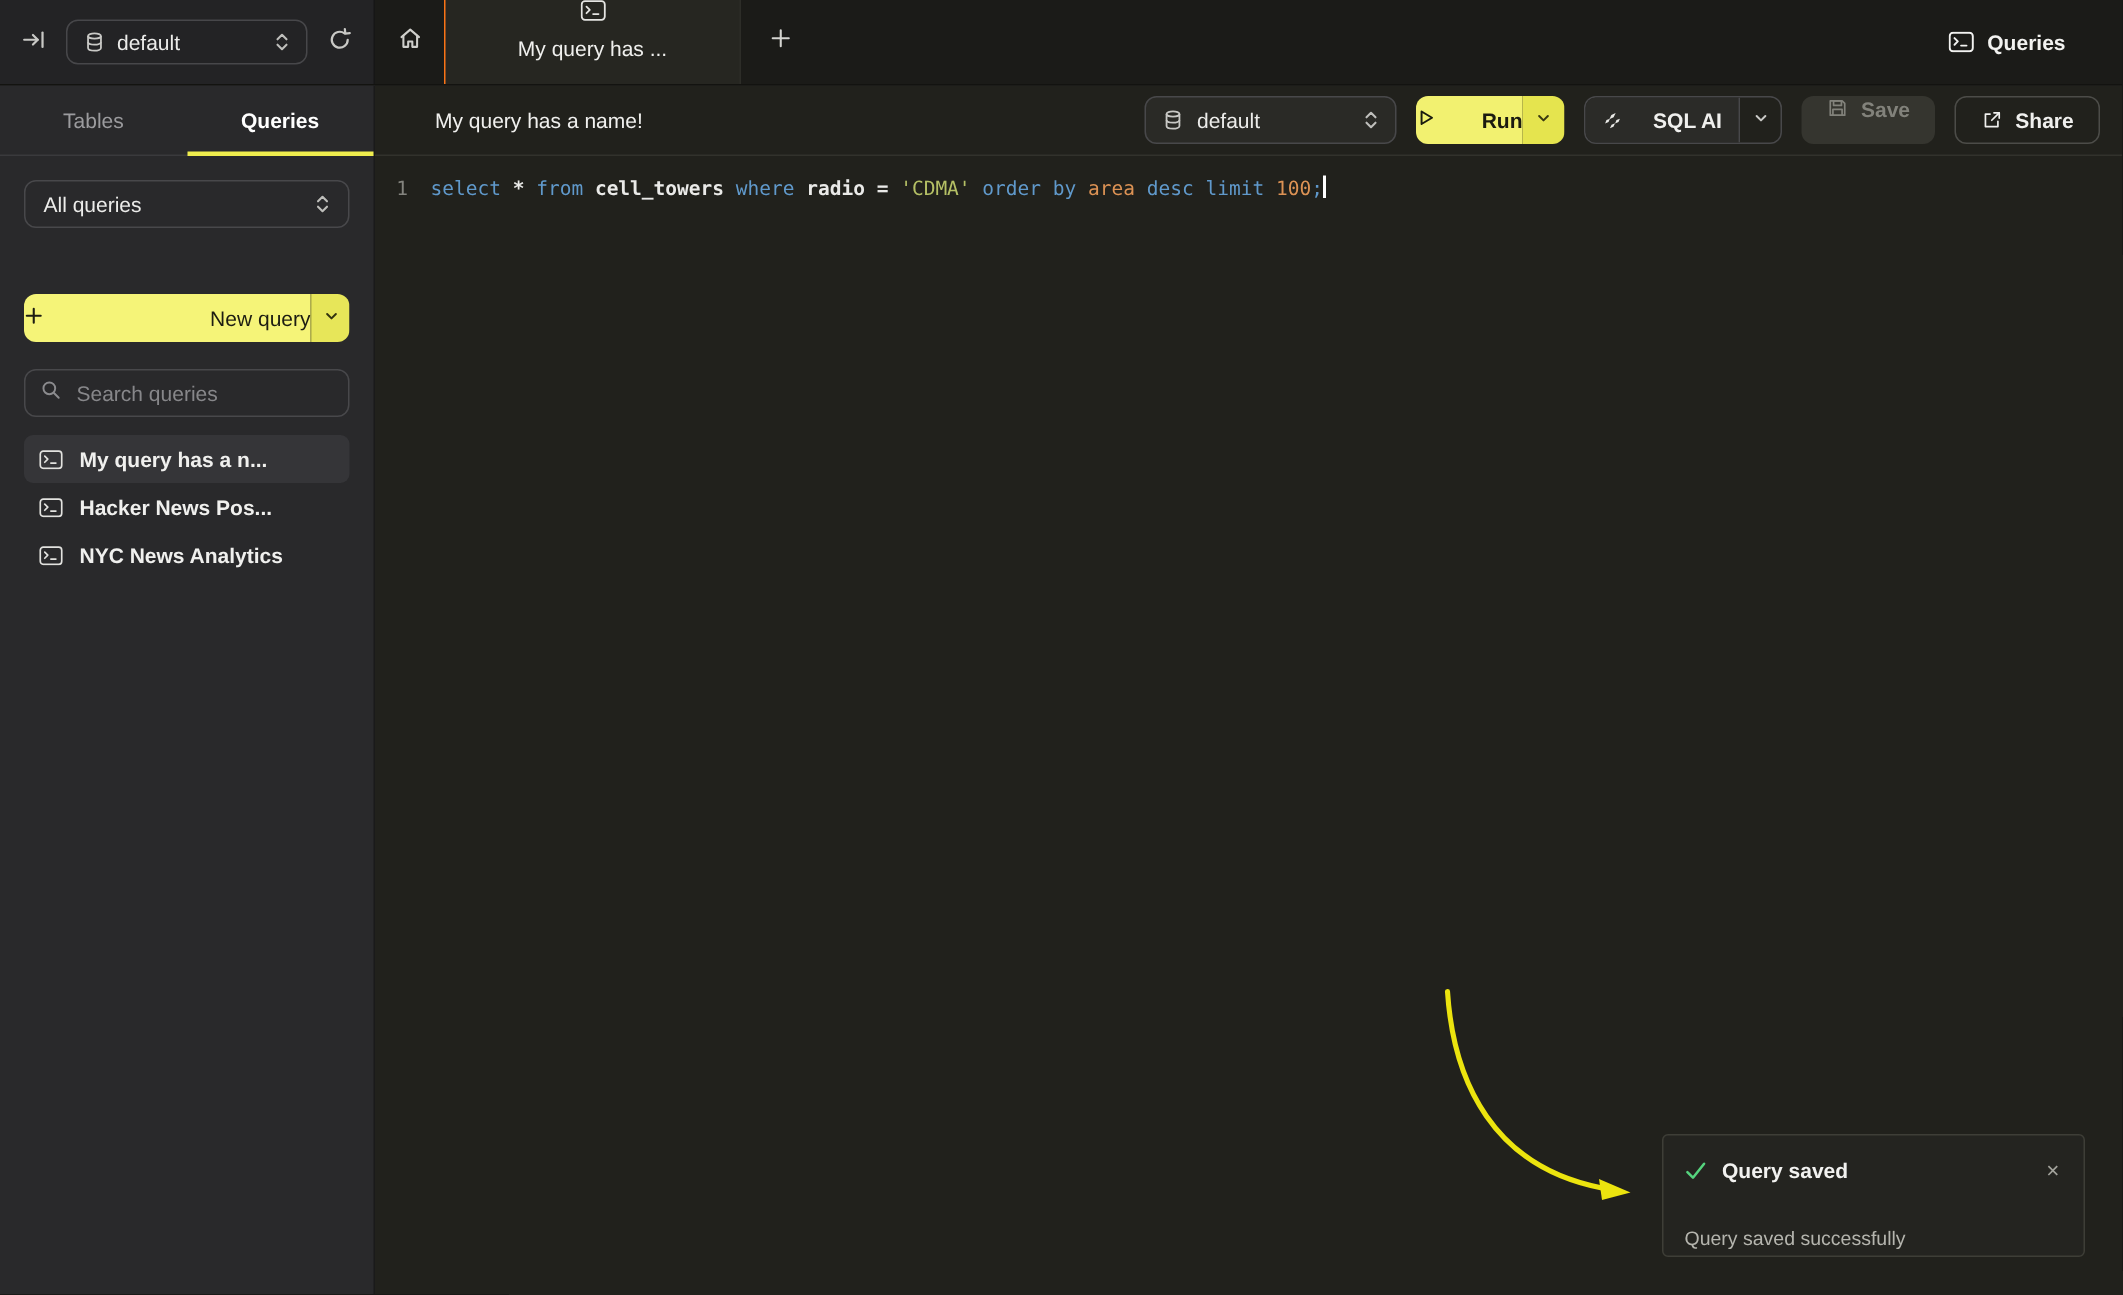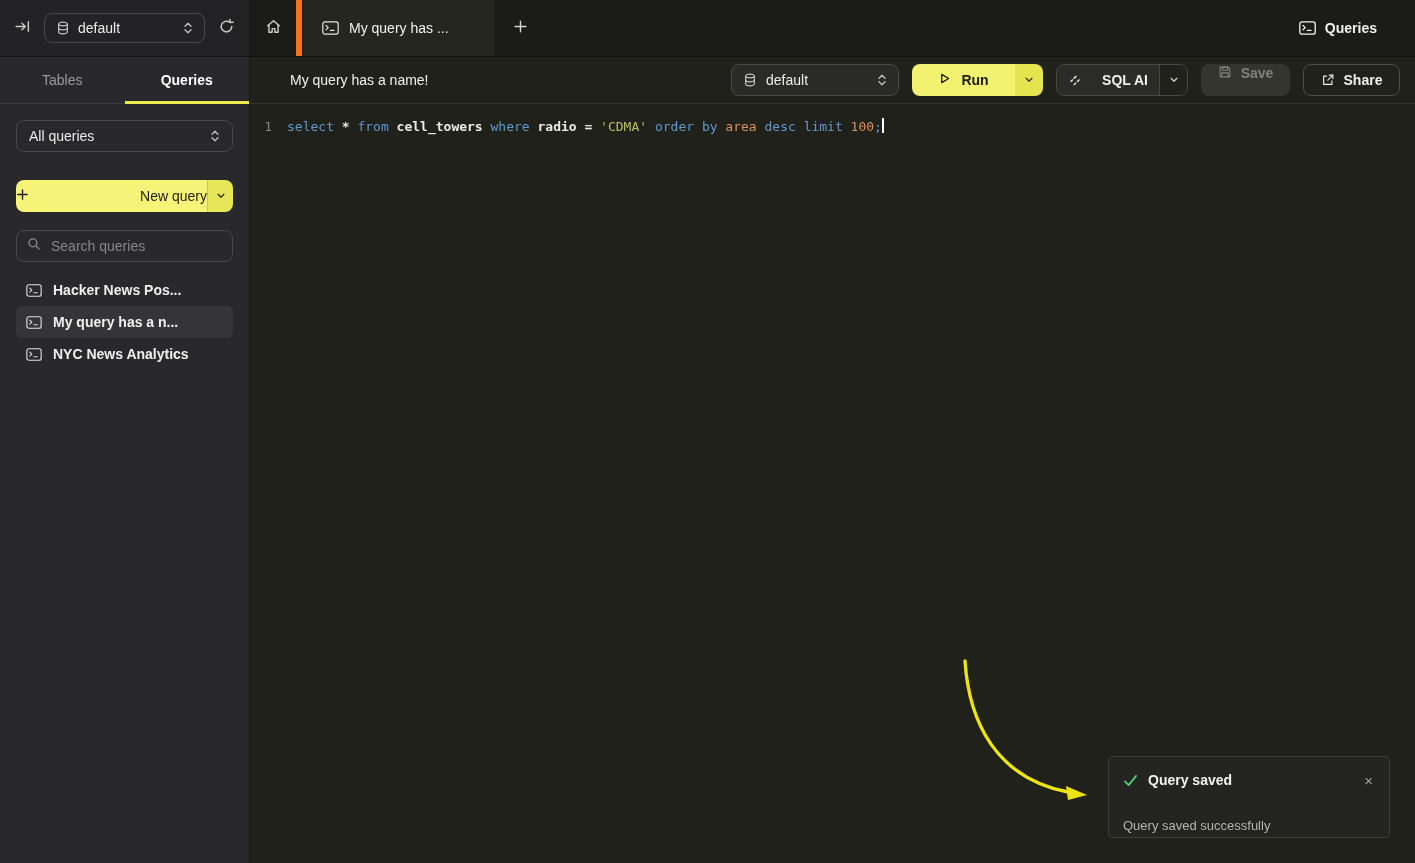--- a/index.html
+++ b/index.html
@@ -13,44 +13,44 @@
   .topbar-left { width:250px; background:#232325; display:flex; align-items:center;
                  padding:0 14px; border-right:1px solid #161616; }
   .icon-btn { display:flex; align-items:center; justify-content:center;
               color:#c9c9c6; background:none; border:none; padding:0; cursor:pointer; }
   .tb-select { height:30px; flex:1; margin:0 13px; border:1px solid #47474a;
                border-radius:8px; display:flex; align-items:center; gap:8px;
                padding:0 11px; font-size:14px; font-weight:500; color:#ececea; }
   .tb-select .chev { margin-left:auto; color:#bdbdba; display:flex; }
   .tabbar { flex:1; background:#1b1b18; display:flex; align-items:stretch; }
   .home-btn { width:46px; display:flex; align-items:center; justify-content:center; color:#cfcfcb; }
-  .tab-active { width:198px; background:#262621; border-left:6px solid #f97316;
+  .tab-active { width:198px; background:#262621; border-left:1px solid #f97316;
                 border-right:1px solid #2d2d28; display:flex; align-items:center;
-                gap:10px; padding:0 20px; font-size:14px; font-weight:500; color:#f0f0ee; }
+                gap:10px; padding:0 20px; font-size:14px; font-weight:500; color:#f0f0ee;flex-direction:column; }
   .plus-btn { width:52px; display:flex; align-items:center; justify-content:center; color:#d4d4d0; }
   .queries-ind { margin-left:auto; display:flex; align-items:center; gap:9px;
                  padding-right:38px; font-size:14px; font-weight:700; color:#f2f2f0; }
 
   
   .body { flex:1; min-height:0; display:flex; }
 
   
   .sidebar { width:250px; flex:none; background:#29292b; border-right:1px solid #1a1a1a;
              display:flex; flex-direction:column; }
   .sidebar-tabs { height:47px; flex:none; display:flex; border-bottom:1px solid #3a3a3d; }
   .s-tab { flex:1; position:relative; display:flex; align-items:center;
            justify-content:center; font-size:14px; cursor:pointer; }
   .s-tab.inactive { color:#9b9b9e; font-weight:500; }
   .s-tab.active { color:#ffffff; font-weight:600; }
   .s-tab.active::after { content:""; position:absolute; left:0; right:0; bottom:-1px;
                          height:3px; background:#efed4e; }
   .sidebar-content { padding:16px; }
   .all-queries { height:32px; border:1px solid #48484b; border-radius:8px;
                  display:flex; align-items:center; padding:0 12px; font-size:14px;
-                 font-weight:500; color:#ececea; margin-bottom:28px; cursor:pointer; }
+                 font-weight:500; color:#ececea; margin-bottom:44px; cursor:pointer; }
   .all-queries .chev { margin-left:auto; color:#bdbdba; display:flex; }
   .new-query { height:32px; border-radius:8px; display:flex; overflow:hidden;
                margin-bottom:18px; color:#1d1d12; cursor:pointer; }
   .nq-main { flex:1; background:#f5f478; display:flex; align-items:center;
              justify-content:space-between; gap:11px; font-size:14px; font-weight:500; }
   .nq-chev { width:26px; background:#e7e659; border-left:1px solid rgba(0,0,0,.14);
              display:flex; align-items:center; justify-content:center; color:#33330f; }
   .search { height:32px; border:1px solid #48484b; border-radius:8px; display:flex;
             align-items:center; padding:0 10px; gap:8px; margin-bottom:12px; color:#8b8b8e; }
   .search input { flex:1; min-width:0; background:none; border:none; outline:none;
@@ -66,22 +66,22 @@
           display:flex; flex-direction:column; }
   .main-header { height:47px; flex:none; display:flex; align-items:center;
                  padding:0 15px 0 40px; border-bottom:1px solid #32322c; }
   .title { font-size:14px; font-weight:500; color:#f0f0ee; }
   .controls { margin-left:auto; display:flex; align-items:center; gap:13px; }
   .ctl-select { width:168px; height:32px; border:1px solid #48484a; background:#2a2a26;
                 border-radius:8px; display:flex; align-items:center; gap:9px; padding:0 11px;
                 font-size:14px; font-weight:500; color:#ececea; cursor:pointer; }
   .ctl-select .chev { margin-left:auto; color:#bdbdba; display:flex; }
   .run { height:32px; border-radius:8px; overflow:hidden; display:flex; color:#1b1b10; cursor:pointer; }
-  .run-main { width:103px; background:#f2f170; display:flex; align-items:center;
-              justify-content:center; gap:10px; font-size:14px; font-weight:600; }
+  .run-main { width:71px; background:#f2f170; display:flex; align-items:center;
+              justify-content:space-between; gap:10px; font-size:14px; font-weight:600; }
   .run-chev { width:28px; background:#e5e44e; display:flex; align-items:center;
               justify-content:center; color:#3a3a10; }
   .sqlai { height:32px; border:1px solid #48484a; border-radius:8px; display:flex;
            overflow:hidden; cursor:pointer; }
   .sqlai-main { width:102px; background:#2b2b28; display:flex; align-items:center;
                 justify-content:center; gap:20px; font-size:14px; font-weight:600; color:#f0f0ee; }
   .sqlai-chev { width:28px; border-left:1px solid #48484a; display:flex;
                 align-items:center; justify-content:center; color:#c9c9c6; }
   .save { height:32px; width:89px; background:#35352f; border:none; border-radius:8px;
           display:flex; justify-content:center; gap:9px;
@@ -244,39 +244,39 @@
           <span>
             <svg width="14" height="14" viewBox="0 0 15 15" fill="none" stroke="currentColor" stroke-width="1.4" stroke-linecap="round">
               <circle cx="6.3" cy="6.3" r="4.2"></circle>
                 <path d="M9.6 9.6 13 13"></path>
             </svg>
           </span>
           <input value="" placeholder="Search queries" style="">
         </div>
 
         <div class="qlist">
+          <div class="qitem selected">
+            <span class="qicon">
+              <svg width="16" height="13" viewBox="0 0 17 14" fill="none" stroke="currentColor" stroke-width="1.2" stroke-linecap="round" stroke-linejoin="round">
+                <rect x="0.8" y="0.8" width="15.4" height="12.4" rx="2.2"></rect>
+                <path d="M4 4.4 6.2 6.6 4 8.8"></path>
+                  <path d="M8.4 9.4h3.6"></path>
+              </svg>
+            </span>
+            <span>My query has a n...</span>
+          </div>
           <div class="qitem">
             <span class="qicon">
               <svg width="16" height="13" viewBox="0 0 17 14" fill="none" stroke="currentColor" stroke-width="1.2" stroke-linecap="round" stroke-linejoin="round">
                 <rect x="0.8" y="0.8" width="15.4" height="12.4" rx="2.2"></rect>
                 <path d="M4 4.4 6.2 6.6 4 8.8"></path>
                   <path d="M8.4 9.4h3.6"></path>
               </svg>
             </span>
             <span>Hacker News Pos...</span>
-          </div>
-          <div class="qitem selected">
-            <span class="qicon">
-              <svg width="16" height="13" viewBox="0 0 17 14" fill="none" stroke="currentColor" stroke-width="1.2" stroke-linecap="round" stroke-linejoin="round">
-                <rect x="0.8" y="0.8" width="15.4" height="12.4" rx="2.2"></rect>
-                <path d="M4 4.4 6.2 6.6 4 8.8"></path>
-                  <path d="M8.4 9.4h3.6"></path>
-              </svg>
-            </span>
-            <span>My query has a n...</span>
           </div>
           <div class="qitem">
             <span class="qicon">
               <svg width="16" height="13" viewBox="0 0 17 14" fill="none" stroke="currentColor" stroke-width="1.2" stroke-linecap="round" stroke-linejoin="round">
                 <rect x="0.8" y="0.8" width="15.4" height="12.4" rx="2.2"></rect>
                 <path d="M4 4.4 6.2 6.6 4 8.8"></path>
                   <path d="M8.4 9.4h3.6"></path>
               </svg>
             </span>
             <span>NYC News Analytics</span>

